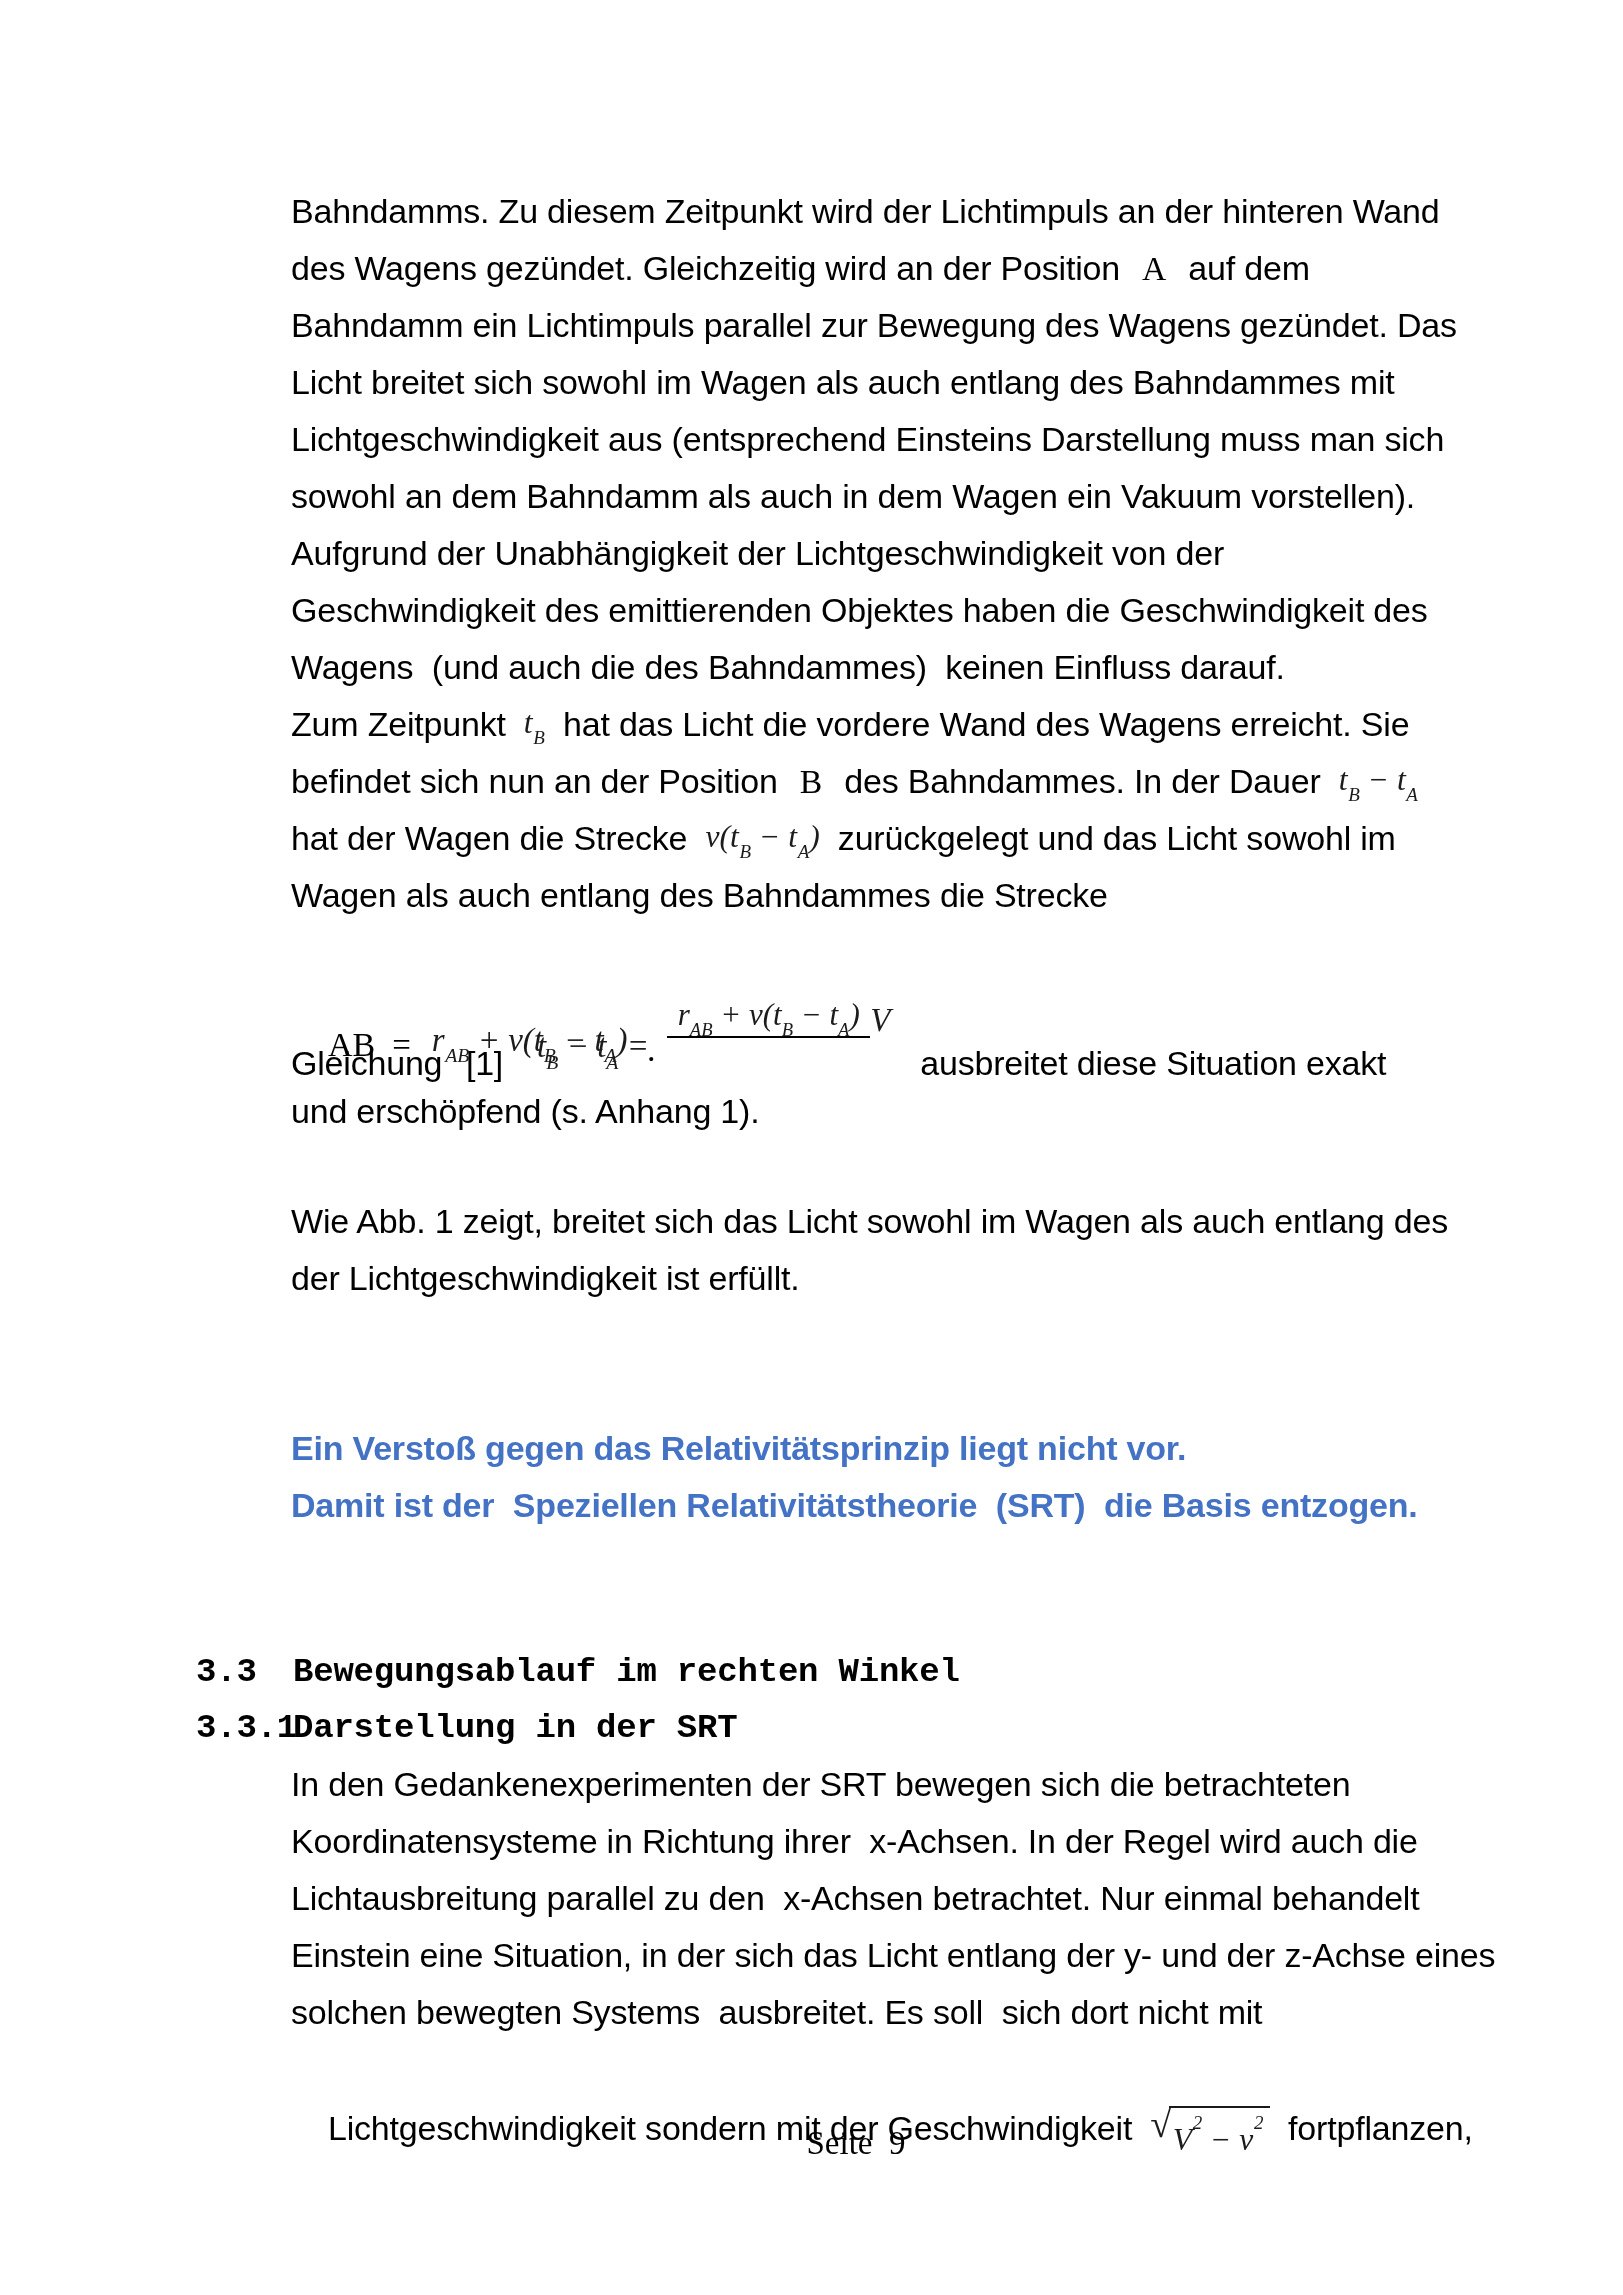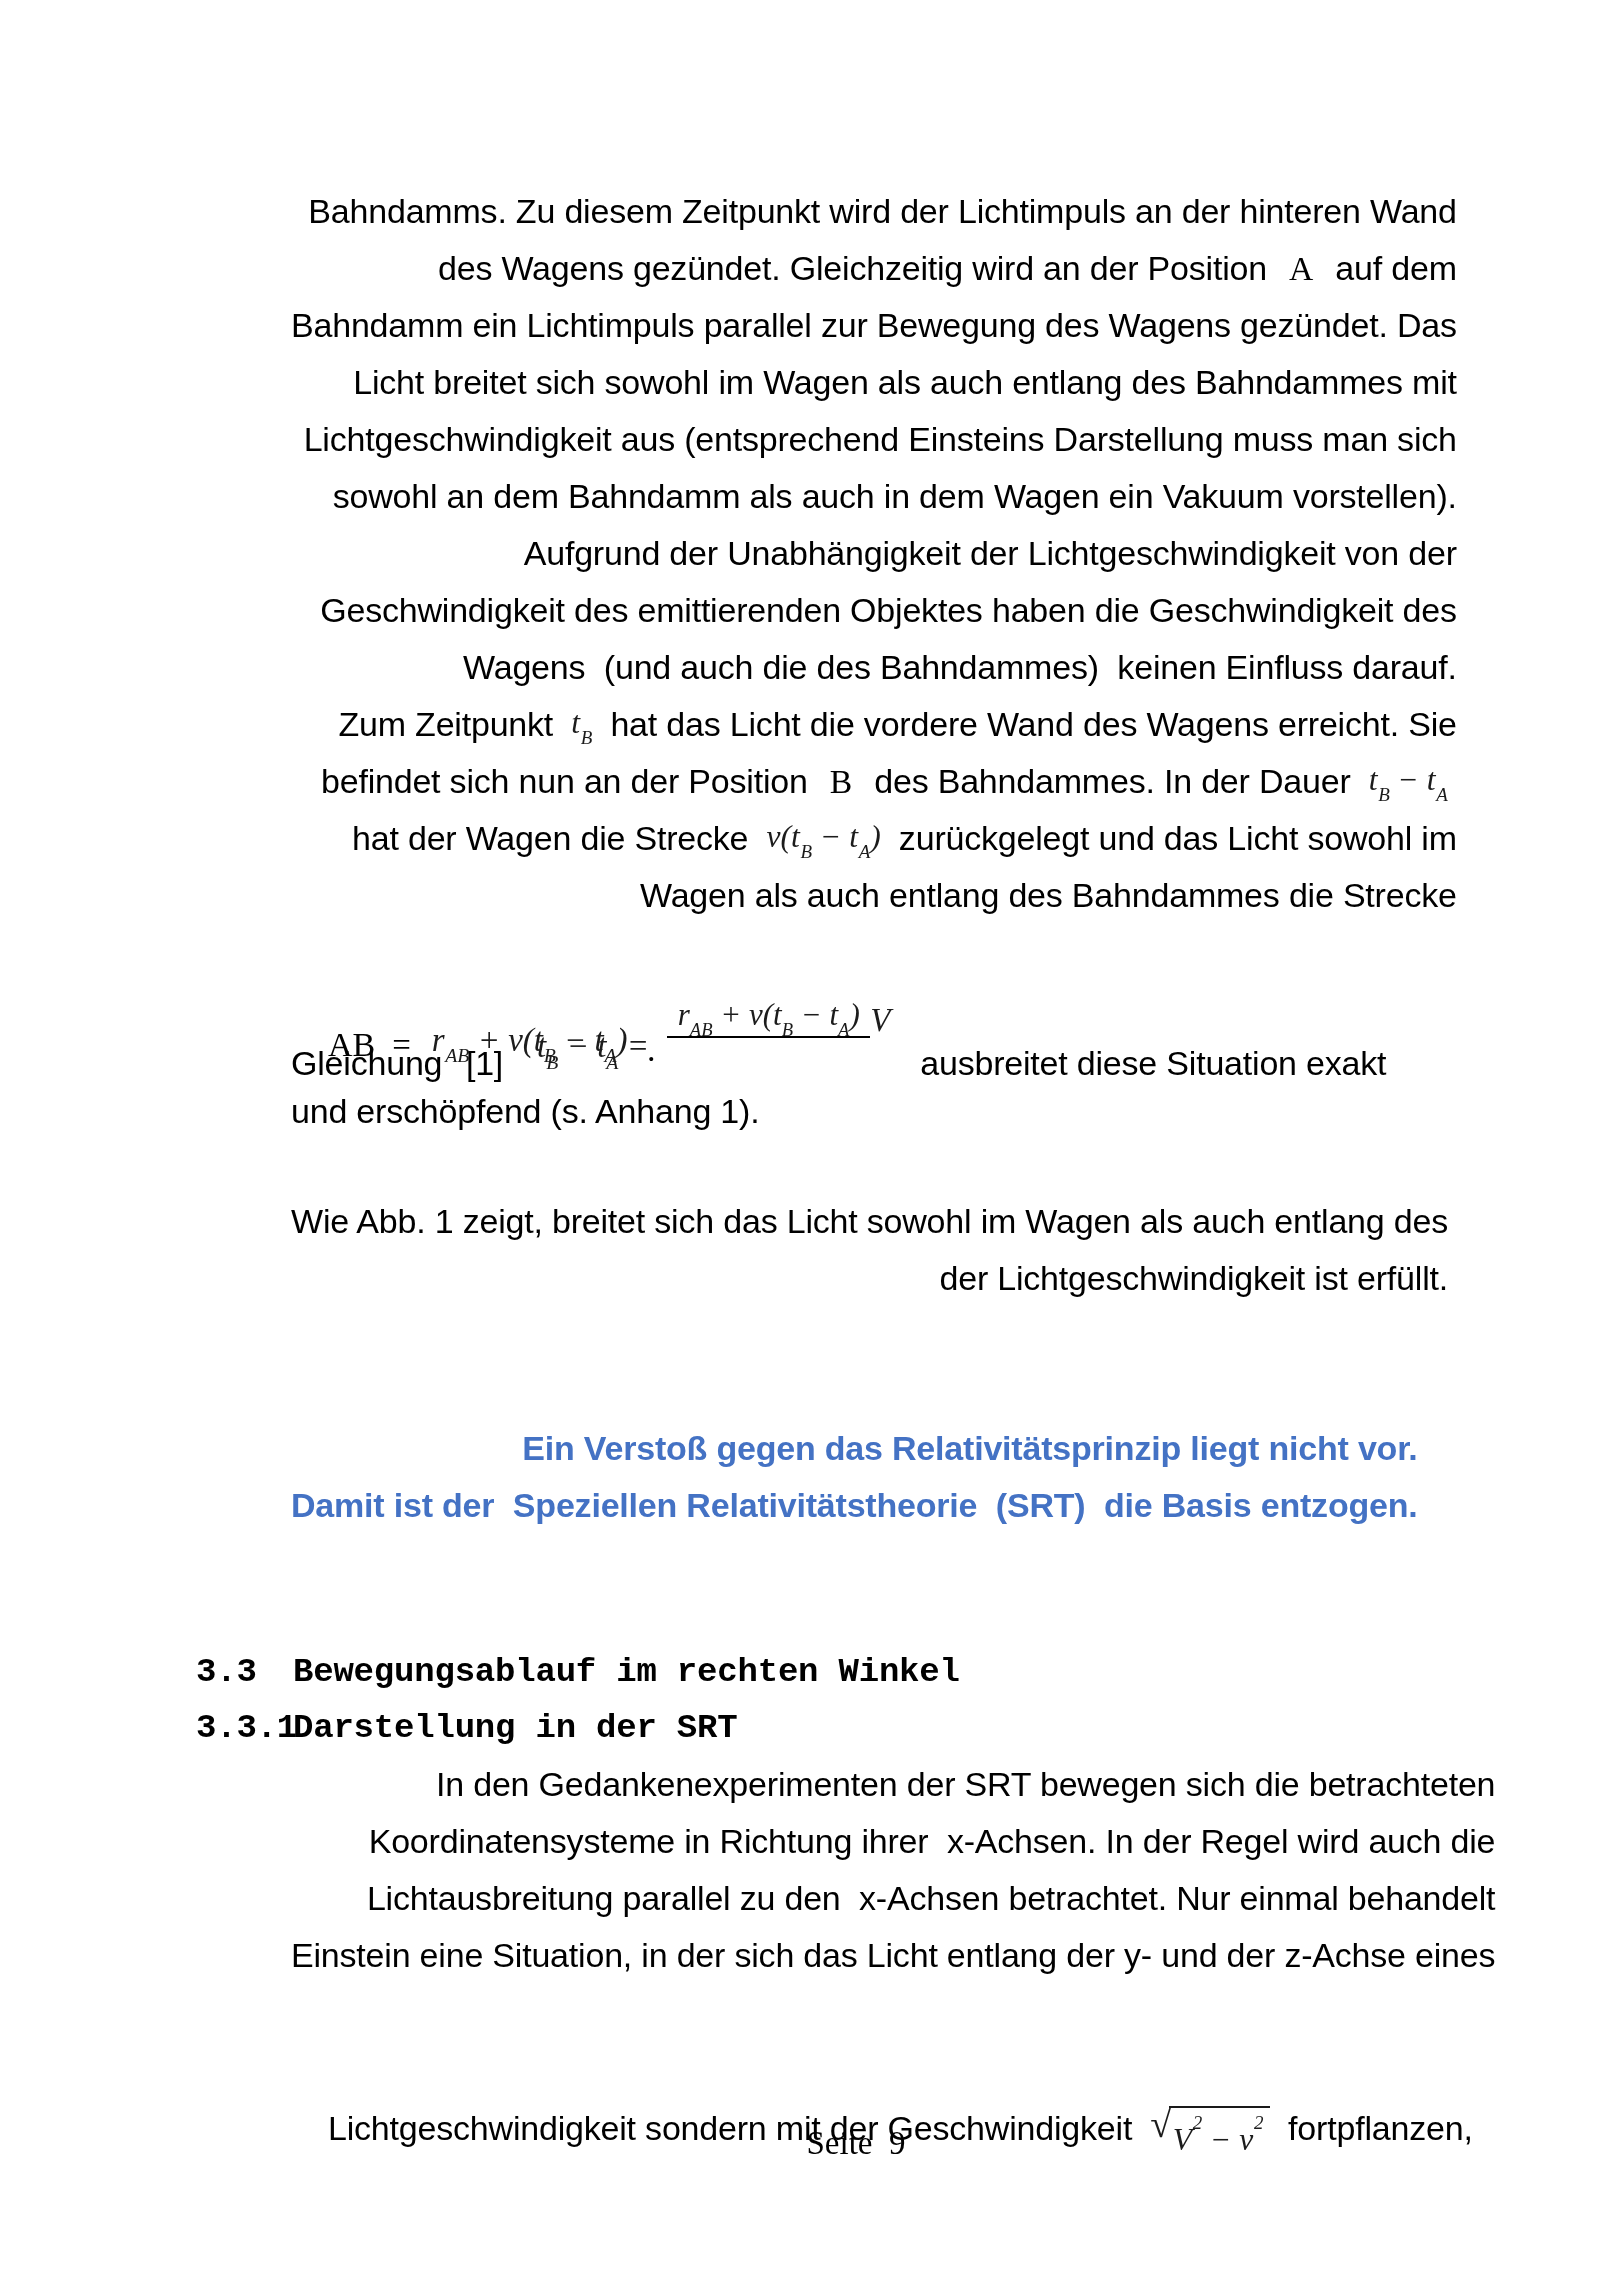--- a/index.html
+++ b/index.html
@@ -7,21 +7,21 @@
     position:relative;
     width:1624px;height:2295px;
     background:#ffffff;
     font-family:"Liberation Sans",sans-serif;
     font-size:34px;
     color:#000;
     overflow:hidden;
     letter-spacing:-0.2px;
   }
   .block{position:absolute;left:291px;}
-  .line{white-space:pre;height:57px;line-height:57px;text-align:right;}
+  .line{white-space:pre;height:57px;line-height:57px;}
   
   .math{
     font-family:"Liberation Serif",serif;
     font-style:italic;
     font-size:0.93em;
     position:relative;top:-0.10em;
     margin:0 0.28em;
     color:#1c1c1c;
     letter-spacing:0;
   }
@@ -121,20 +121,21 @@
   <div class="secrow" style="top:1700px">
     <span class="secnum">3.3.1</span>
     <span class="sectitle">Darstellung in der SRT</span>
   </div>
 
   <div class="block" style="top:1756px">
     <div class="line"><span>In den Gedankenexperimenten der SRT bewegen sich die betrachteten</span></div>
     <div class="line"><span>Koordinatensysteme in Richtung ihrer&nbsp; x-Achsen. In der Regel wird auch die</span></div>
     <div class="line"><span>Lichtausbreitung parallel zu den&nbsp; x-Achsen betrachtet. Nur einmal behandelt</span></div>
     <div class="line"><span>Einstein eine Situation, in der sich das Licht entlang der y- und der z-Achse eines</span></div>
+    <div class="line"><span>solchen bewegten Systems&nbsp; ausbreitet. Es soll&nbsp; sich dort nicht mit</span></div>
   </div>
 
   <div class="block line" style="top:2043px">
     <span>Lichtgeschwindigkeit sondern mit der Geschwindigkeit </span><span class="math"><span class="rad"><span class="radsign">√</span><span class="radicand">V<sup>2</sup> − v<sup>2</sup></span></span></span><span> fortpflanzen,</span>
   </div>
 
   <div class="footer" style="top:2125px">Seite&nbsp; 9</div>
 
 </div>
 

